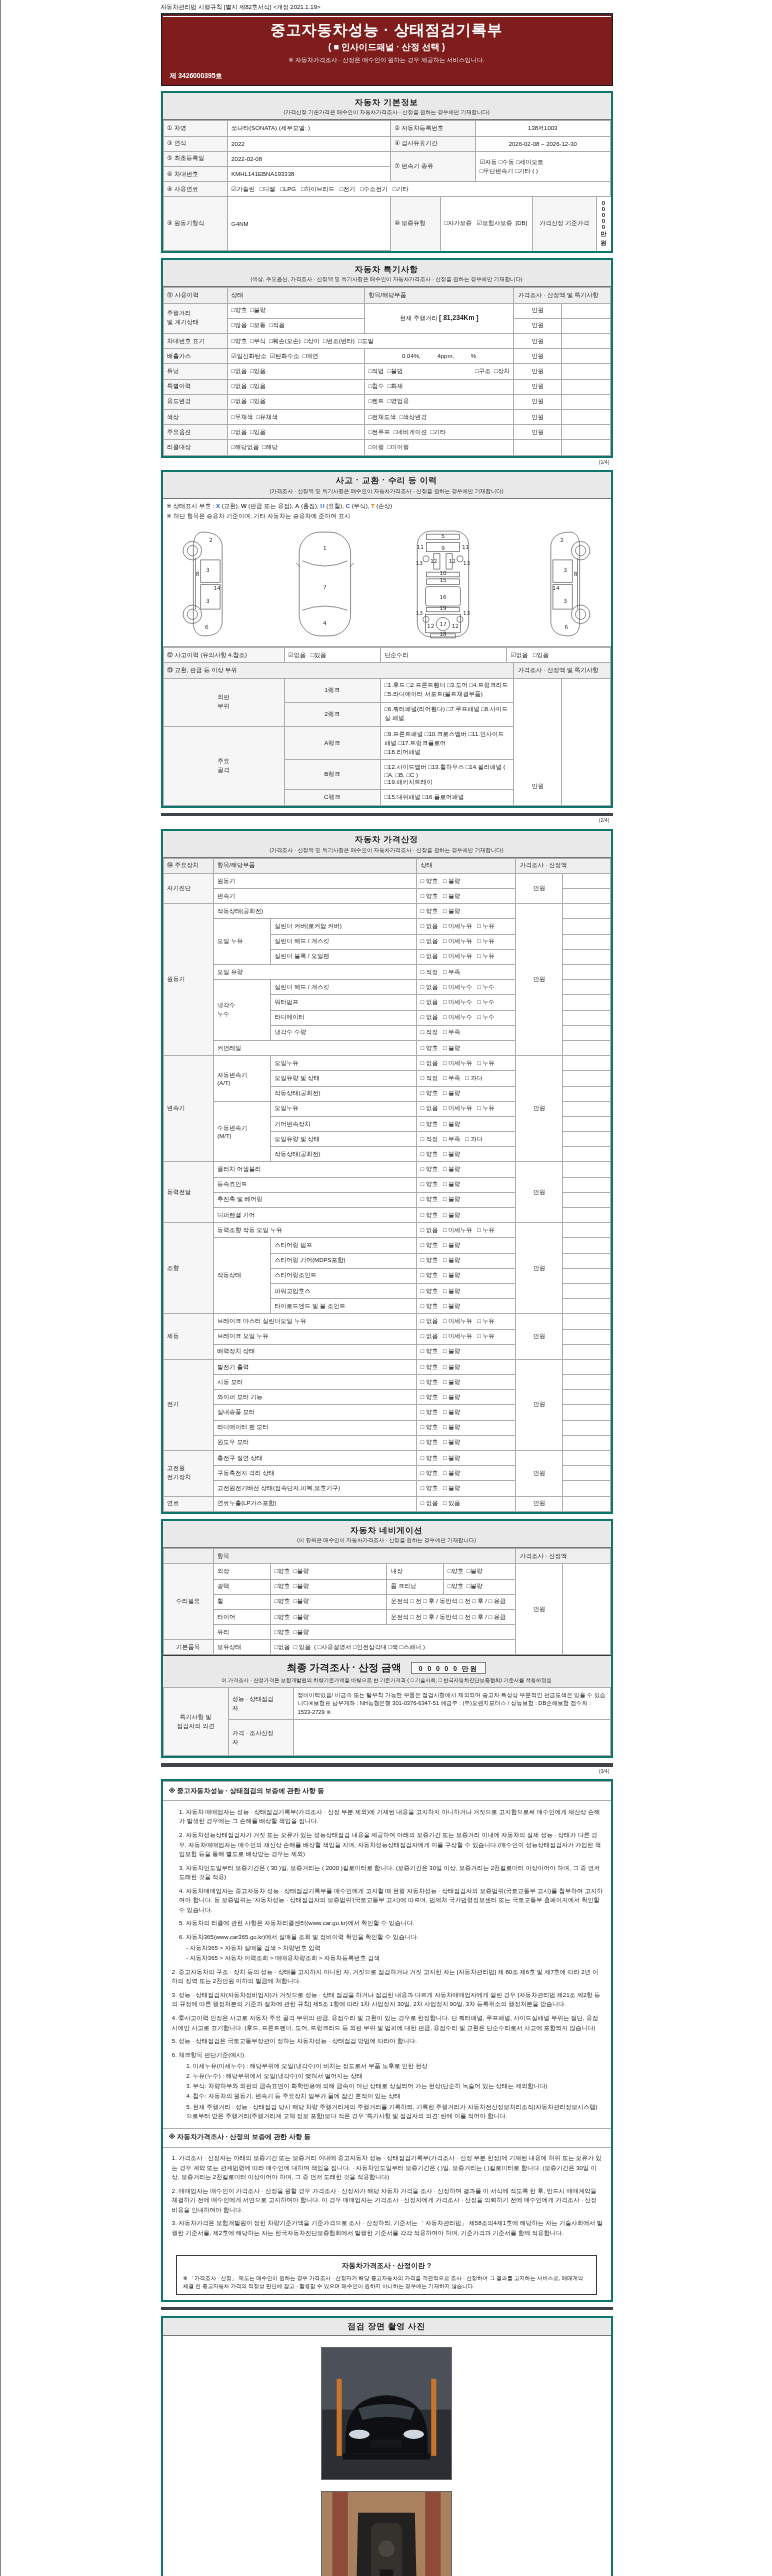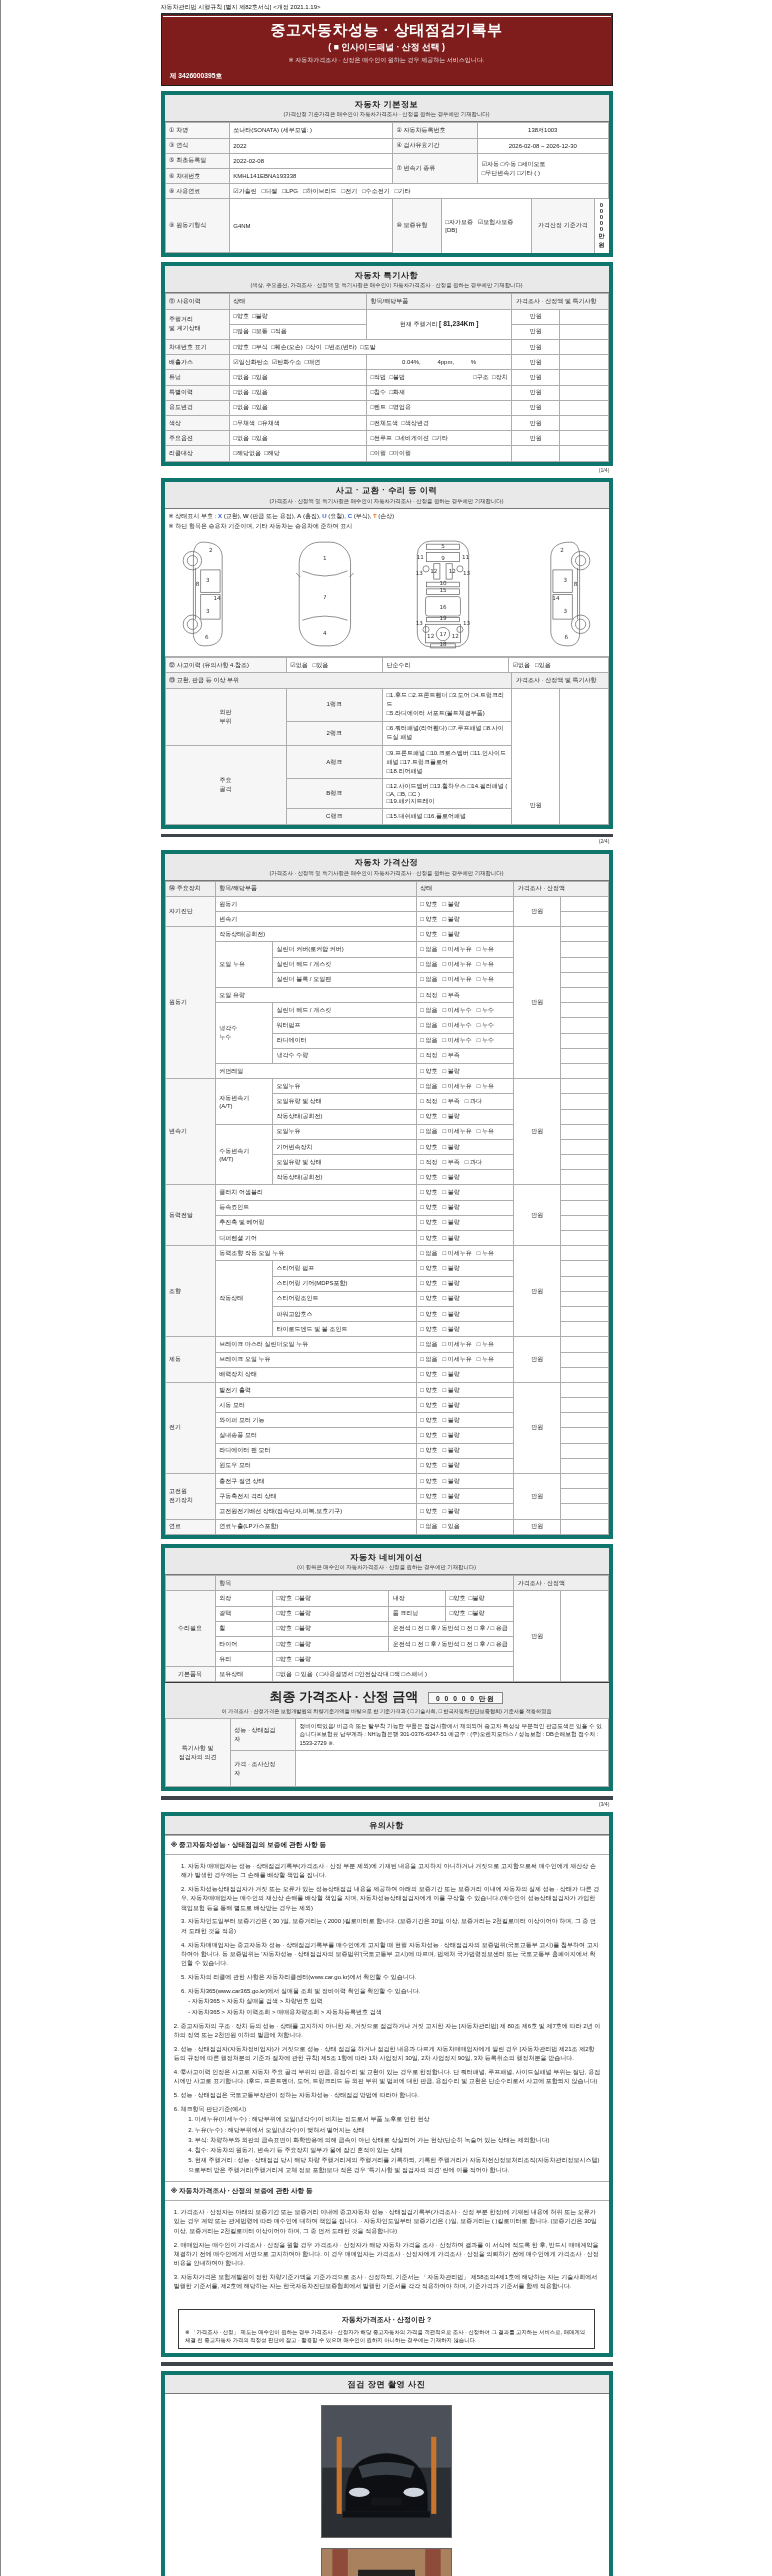--- a/index.html
+++ b/index.html
@@ -8,21 +8,21 @@
   .doc{width:452px;margin:0 auto;padding-top:1.5px;}
   .formref{font-size:6px;color:#111;margin:1px 0 1px 0;}
   
   .band{background:#7f1d1d;border:0.5px solid #1d1d1d;border-top:2.1px solid #2a2d31;color:#fff;padding:5.2px 7.2px 3.1px 7.2px;}
   .band .innertop{height:1.5px;background:#fff;margin:-4.1px -6.2px 4.1px -6.2px;}
   .band h1{font-size:15px;margin:2.1px 0 2.1px 0;text-align:center;font-weight:bold;letter-spacing:0.5px;}
   .band .sub{font-size:8.8px;font-weight:bold;text-align:center;margin:1px 0;}
   .band .note{font-size:6px;text-align:center;color:#e3e3e3;margin:1.5px 0 7.2px 0;}
   .band .docno{font-size:6.7px;font-weight:bold;text-align:left;margin:3.1px 0 1px 1px;}
   
-  .secbox{border:4px solid #0f766e;margin-top:5.2px;background:#fff;}
+  .secbox{border:2px solid #0f766e;margin-top:5.2px;background:#fff;}
   .sechead{background:#e9e9e9;border-bottom:0.5px solid #777;text-align:center;padding:3.6px 2.1px 3.1px 2.1px;}
   .sechead h2{font-size:8.2px;margin:0;font-weight:bold;letter-spacing:0.5px;}
   .sechead .ssub{font-size:5.4px;color:#333;margin-top:1.5px;}
   table{border-collapse:collapse;width:100%;}
   td,th{border:0.5px solid #aeaeae;font-size:6px;padding:2.6px 3.6px;vertical-align:middle;}
   th{background:#efefef;font-weight:normal;text-align:left;}
   .lab{background:#f6f6f6;}
   .c{text-align:center;}
   .pre{white-space:pre-wrap;}
   .prl{white-space:pre-line;}
@@ -30,21 +30,21 @@
   .bk{width:39px;}
   .kmval{font-weight:bold;font-size:6.7px;}
   .pagemark{font-size:5.2px;color:#444;text-align:right;padding:1px 3.1px 0 0;}
   .pagebar{height:3.6px;background:#3f434a;margin-top:5.2px;}
   .legendline{font-size:6px;padding:3.1px 4.1px 1px 4.1px;}
   .legendline2{font-size:6px;padding:0 4.1px 3.1px 4.1px;}
   .codek{font-weight:bold;}
   .diagwrap{border-bottom:0.5px solid #aeaeae;padding:3.1px 0;text-align:center;}
   svg text{font-family:"DejaVu Sans",sans-serif;}
   .finalband{background:#e9e9e9;border-top:1px solid #3a3a3a;padding:4.1px 5.2px 3.1px 5.2px;text-align:center;}
-  .finalband .fl{font-size:13px;font-weight:bold;margin-right:7.2px;}
+  .finalband .fl{font-size:10px;font-weight:bold;margin-right:7.2px;}
   .finalband .fv{font-size:6.7px;font-weight:bold;background:#f8f8f8;border:0.5px solid #888;padding:1.5px 7.2px;letter-spacing:1.5px;}
   .finalband .fnote{font-size:5.2px;margin-top:2.6px;color:#222;}
   .noticebody{font-size:6px;line-height:1.55;padding:2.1px 7.2px 5.2px 9.3px;}
   .noticebody p{margin:4.6px 0;}
   .noticebody p.indent{margin-left:7.2px;}
   .noticebody p.indent2{margin-left:14.4px;margin-top:1px;margin-bottom:1px;}
   .subhead{font-size:6.7px;font-weight:bold;padding:4.6px 6.2px;border-top:0.5px solid #aeaeae;border-bottom:0.5px solid #aeaeae;}
   .infobox{border:1px solid #3a3a3a;margin:7.2px 13.4px 4.1px 13.4px;padding:4.1px 6.2px;}
   .infobox h3{text-align:center;font-size:7px;margin:1px 0 3.1px 0;}
   .infobox .ib{font-size:5.4px;line-height:1.5;color:#222;}
@@ -689,23 +689,20 @@
 자</td>
         <td colspan="2"></td>
       </tr>
     </tbody>
         </table>
   </div>
   <div class="pagebar"></div>
   <div class="pagemark">(3/4)</div>
 
   <div class="secbox">
-    <div class="sechead">
-          <h2>유의사항</h2>
-        </div>
     <div class="subhead">※ 중고자동차성능 · 상태점검의 보증에 관한 사항 등</div>
     <div class="noticebody">
       <p class="indent">1.   자동차 매매업자는 성능 · 상태점검기록부(가격조사 · 산정 부분 제외)에 기재된 내용을 고지하지 아니하거나 거짓으로 고지함으로써 매수인에게 재산상 손해가 발생한 경우에는 그 손해를 배상할 책임을 집니다.</p>
       <p class="indent">2.   자동차성능상태점검자가 거짓 또는 오류가 있는 성능상태점검 내용을 제공하여 아래의 보증기간 또는 보증거리 이내에 자동차의 실제 성능 · 상태가 다른 경우, 자동차매매업자는 매수인의 재산상 손해를 배상할 책임을 지며, 자동차성능상태점검자에게 이를 구상할 수 있습니다.(매수인이 성능상태점검자가 가입한 책임보험 등을 통해 별도로 배상받는 경우는 제외)</p>
       <p class="indent">3.   자동차인도일부터 보증기간은 ( 30 )일, 보증거리는 ( 2000 )킬로미터로 합니다. (보증기간은 30일 이상, 보증거리는 2천킬로미터 이상이어야 하며, 그 중 먼저 도래한 것을 적용)</p>
       <p class="indent">4.   자동차매매업자는 중고자동차 성능 · 상태점검기록부를 매수인에게 고지할 때 현행 자동차성능 · 상태점검자의 보증범위(국토교통부 고시)를 첨부하여 고지하여야 합니다. 동 보증범위는 '자동차성능 · 상태점검자의 보증범위'(국토교통부 고시)에 따르며, 법제처 국가법령정보센터 또는 국토교통부 홈페이지에서 확인할 수 있습니다.</p>
       <p class="indent">5.   자동차의 리콜에 관한 사항은 자동차리콜센터(www.car.go.kr)에서 확인할 수 있습니다.</p>
       <p class="indent" style="margin-bottom:1px">6.   자동차365(www.car365.go.kr)에서 실매물 조회 및 정비이력 확인을 확인할 수 있습니다.</p>
       <p class="indent2">- 자동차365 &gt; 자동차 실매물 검색 &gt; 차량번호 입력</p>
       <p class="indent2">- 자동차365 &gt; 자동차 이력조회 &gt; 매매용차량조회 &gt; 자동차등록번호 검색</p>

